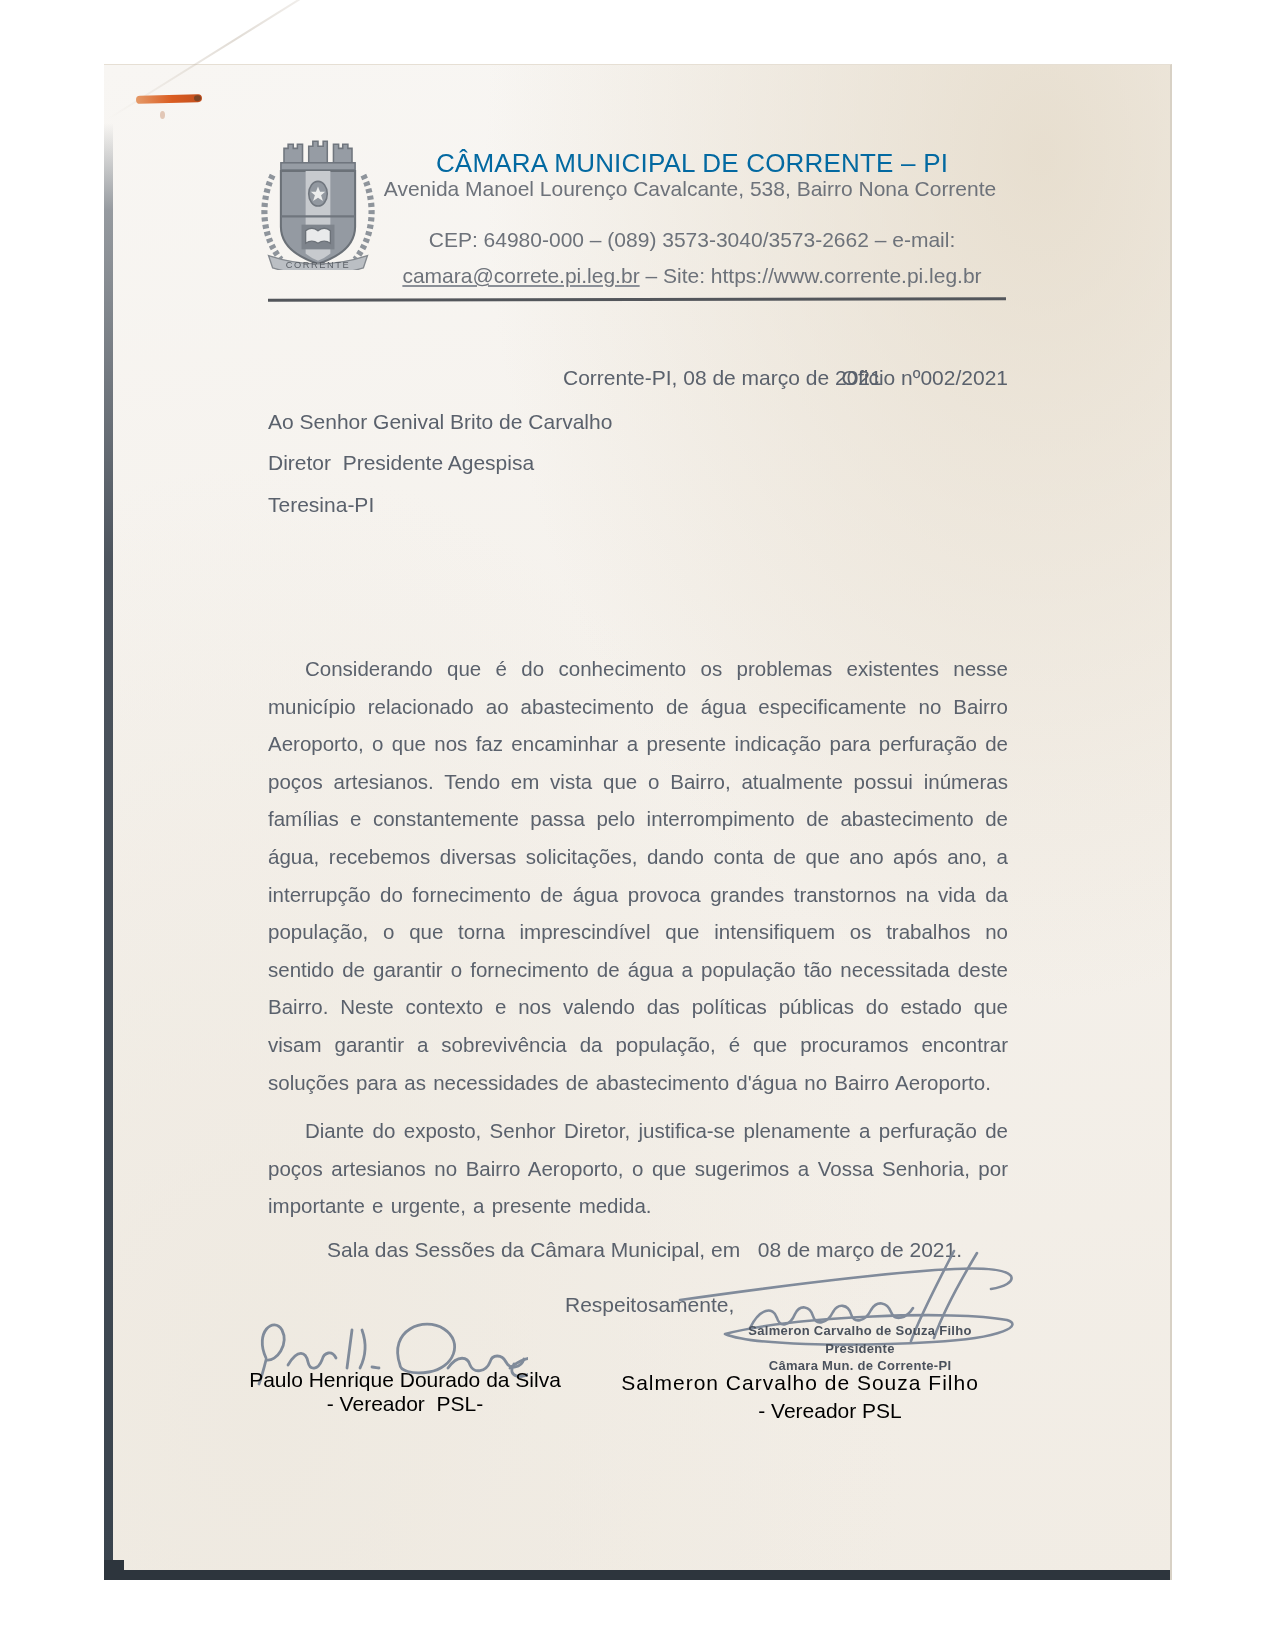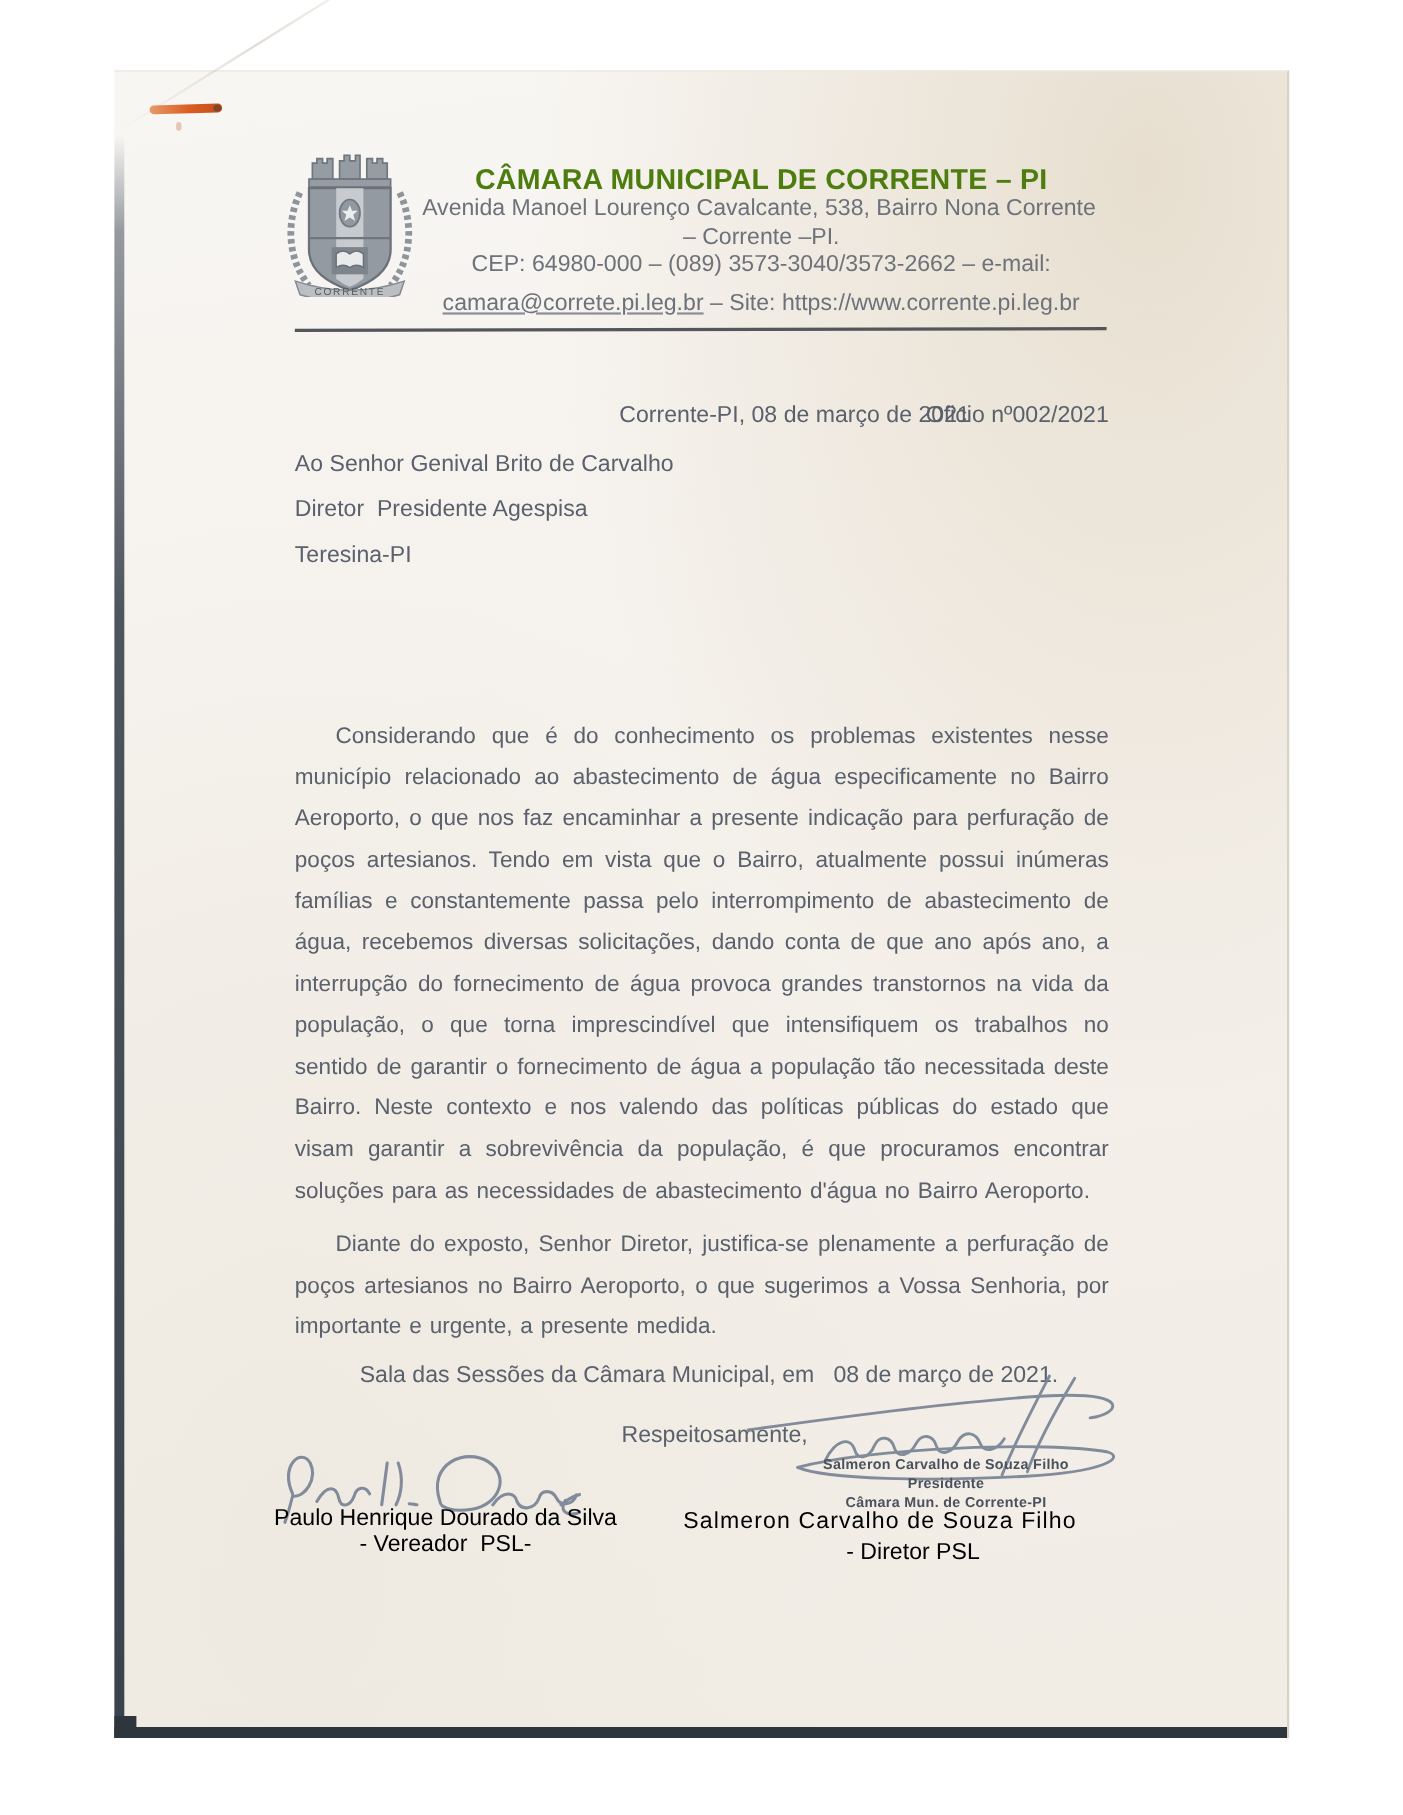--- a/index.html
+++ b/index.html
@@ -32,21 +32,21 @@
     position:absolute; left:136px; top:95px; width:66px; height:8px; border-radius:4px;
     background:linear-gradient(90deg,#e59a68 0%,#da5c21 55%,#c14f1e 100%);
     transform:rotate(-1.6deg);
   }
   .orange-mark .tip { position:absolute; right:1px; top:1px; width:7px; height:6px; border-radius:50%; background:#7e4526; }
   .orange-speck { position:absolute; left:160px; top:111px; width:5px; height:8px; border-radius:50%; background:#d9b39c; opacity:.7; }
 
   
   .crest { position:absolute; left:256px; top:136px; width:124px; height:134px; }
   .lh { position:absolute; text-align:center; color:#6d727a; }
-  .lh-title { left:392px; top:148px; width:600px; font-size:26px; font-weight:bold; color:#4d7c0f; letter-spacing:.2px; }
+  .lh-title { left:392px; top:148px; width:600px; font-size:26px; font-weight:normal; color:#0369a1; letter-spacing:.2px; }
   .lh-l1 { left:360px; top:177px; width:660px; font-size:21px; }
   .lh-l2 { left:392px; top:204px; width:600px; font-size:21px; }
   .lh-l3 { left:392px; top:228px; width:600px; font-size:21px; }
   .lh-l4 { left:362px; top:252px; width:660px; font-size:21px;margin-top:12px; }
   .lh-l4 .email { text-decoration:underline; text-decoration-color:#8a8f97; }
   .rule { position:absolute; left:268px; top:298px; width:738px; height:3px; background:#53565b; transform:rotate(-.12deg); }
 
   
   .ink { color:#5a616c;text-align:right; }
   .meta-row { position:absolute; left:268px; top:366px; width:740px; font-size:21px; }
@@ -101,21 +101,20 @@
     <rect x="44" y="86" width="32" height="24" fill="#7e848c"></rect>
     <path d="M48,92 Q54,87 60,92 Q66,87 72,92 V104 Q66,100 60,104 Q54,100 48,104 Z" fill="#e9eaeb" stroke="#6b7178" stroke-width="1.3"></path>
     <path d="M16,38 C3,66 6,98 24,120" fill="none" stroke="#8e949b" stroke-width="6" stroke-dasharray="4,3"></path>
     <path d="M104,38 C117,66 114,98 96,120" fill="none" stroke="#8e949b" stroke-width="6" stroke-dasharray="4,3"></path>
     <path d="M12,116 Q60,132 108,116 L104,128 Q60,141 16,128 Z" fill="#bbbfc4" stroke="#84898f" stroke-width="1.3"></path>
     <text x="60" y="128" text-anchor="middle" font-size="9" fill="#585d64" letter-spacing="1.5">CORRENTE</text>
   </svg>
 
   <div class="lh lh-title">CÂMARA MUNICIPAL DE CORRENTE – PI</div>
   <div class="lh lh-l1">Avenida Manoel Lourenço Cavalcante, 538, Bairro Nona Corrente</div>
-  <div class="lh lh-l2">– Corrente –PI.</div>
   <div class="lh lh-l3">CEP: 64980-000 – (089) 3573-3040/3573-2662 – e-mail:</div>
   <div class="lh lh-l4"><span class="email">camara@correte.pi.leg.br</span><span class="pre"> – Site: https://www.corrente.pi.leg.br</span></div>
   <div class="rule"></div>
 
   <div class="meta-row ink">
     <span>Oficio nº002/2021</span>
     <span class="date">Corrente-PI, 08 de março de 2021</span>
   </div>
   <div class="line ink" style="top:410px">Ao Senhor Genival Brito de Carvalho</div>
   <div class="line ink pre" style="top:451px">Diretor  Presidente Agespisa</div>
@@ -134,21 +133,21 @@
       <path d="M95,80 C105,60 118,58 122,70 C125,80 135,78 140,66 C145,56 155,58 158,68 C161,78 172,76 178,64 C183,55 193,56 196,66 C199,76 210,74 216,62 C222,52 232,54 236,64 C240,74 252,70 258,60"></path>
       <path d="M70,86 C140,68 300,62 352,72 C368,77 350,90 278,94 C190,99 96,97 70,86"></path>
     </g>
   </svg>
   <div class="stamp">
     <div>Salmeron Carvalho de Souza Filho</div>
     <div>Presidente</div>
     <div>Câmara Mun. de Corrente-PI</div>
   </div>
   <div class="typed-name tn-right">Salmeron Carvalho de Souza Filho</div>
-  <div class="typed-name tr-right">- Diretor PSL</div>
+  <div class="typed-name tr-right">- Vereador PSL</div>
 
   <svg class="sig-svg" style="left:248px; top:1310px;" width="280" height="85" viewBox="0 0 280 85">
     <g fill="none" stroke="#7b8697" stroke-width="2.8" stroke-linecap="round" opacity=".95">
       <path d="M18,48 C6,22 26,6 34,20 C41,34 29,52 18,50 C16,58 14,66 11,74"></path>
       <path d="M40,55 C50,38 58,42 60,52 C62,61 70,60 74,50 C76,42 84,40 88,48"></path>
       <path d="M104,20 L99,58"></path>
       <path d="M114,20 C119,34 117,48 112,58"></path>
       <path d="M124,57 C127,57 129,58 131,58"></path>
       <path d="M152,55 C140,20 176,6 196,19 C216,32 206,58 181,62 C163,65 152,60 152,55"></path>
       <path d="M200,58 C210,44 220,47 222,55 C226,64 238,62 242,52 C244,44 254,44 258,52 C262,60 273,58 276,49"></path>

